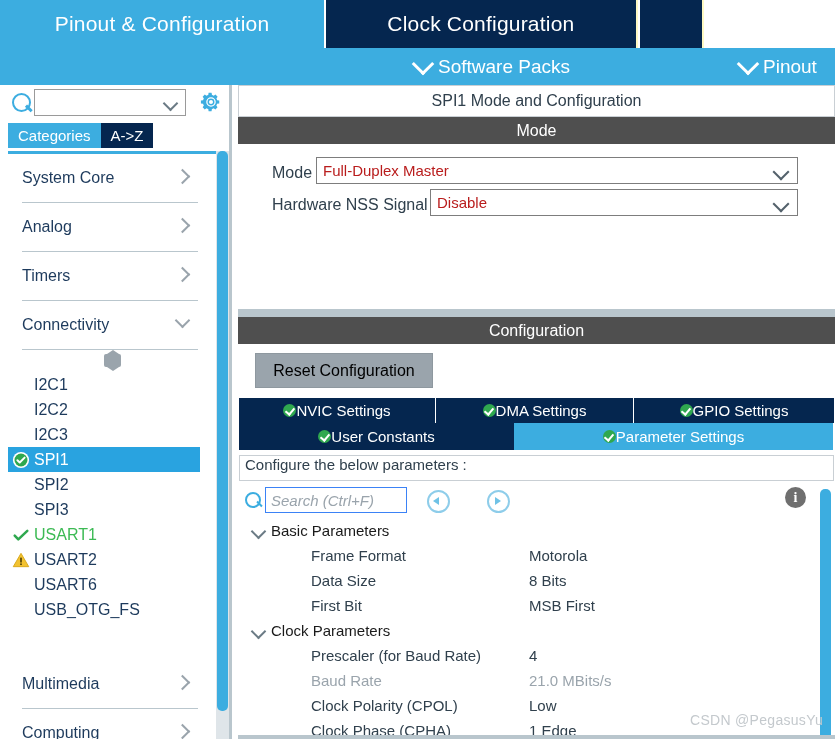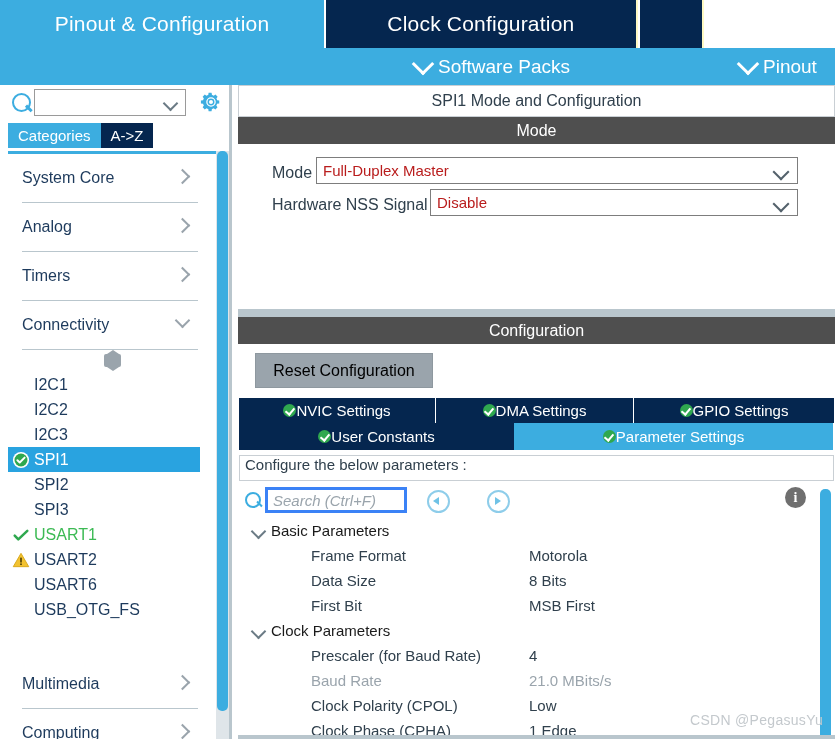--- a/index.html
+++ b/index.html
@@ -196,21 +196,21 @@
   .mag2 {
     position:absolute; left:6px; top:9px; width:12px; height:12px;
     border:2px solid #3cade0; border-radius:50%;
   }
   .mag2:after {
     content:""; position:absolute; left:9px; top:9px; width:7px; height:2px;
     background:#3cade0; transform:rotate(45deg);
   }
   .searchinput {
     position:absolute; left:26px; top:4px; width:142px; height:26px;
-    border:3px solid #3b82f6; background:#fff; box-sizing:border-box;
+    border:1px solid #3b82f6; background:#fff; box-sizing:border-box;
     font-size:15px; color:#9aa4ac; font-style:italic;
     display:flex; align-items:center; padding-left:5px;
   }
   .navcirc {
     position:absolute; top:7px; width:19px; height:19px; border-radius:50%;
     border:2px solid #8ecdea;
   }
   .navcirc .tri { position:absolute; top:4.5px; width:0; height:0;
     border-top:4.5px solid transparent; border-bottom:4.5px solid transparent; }
   #navprev { left:188px; }

